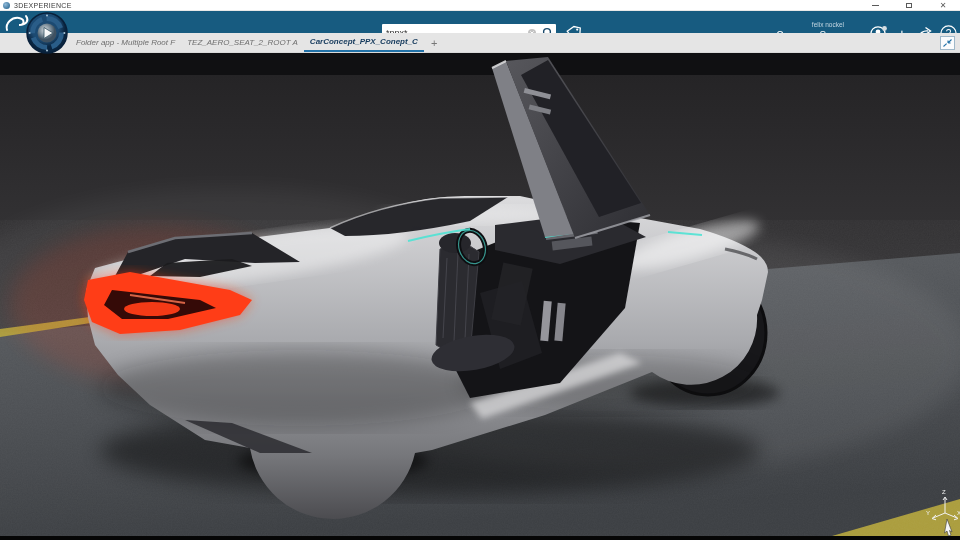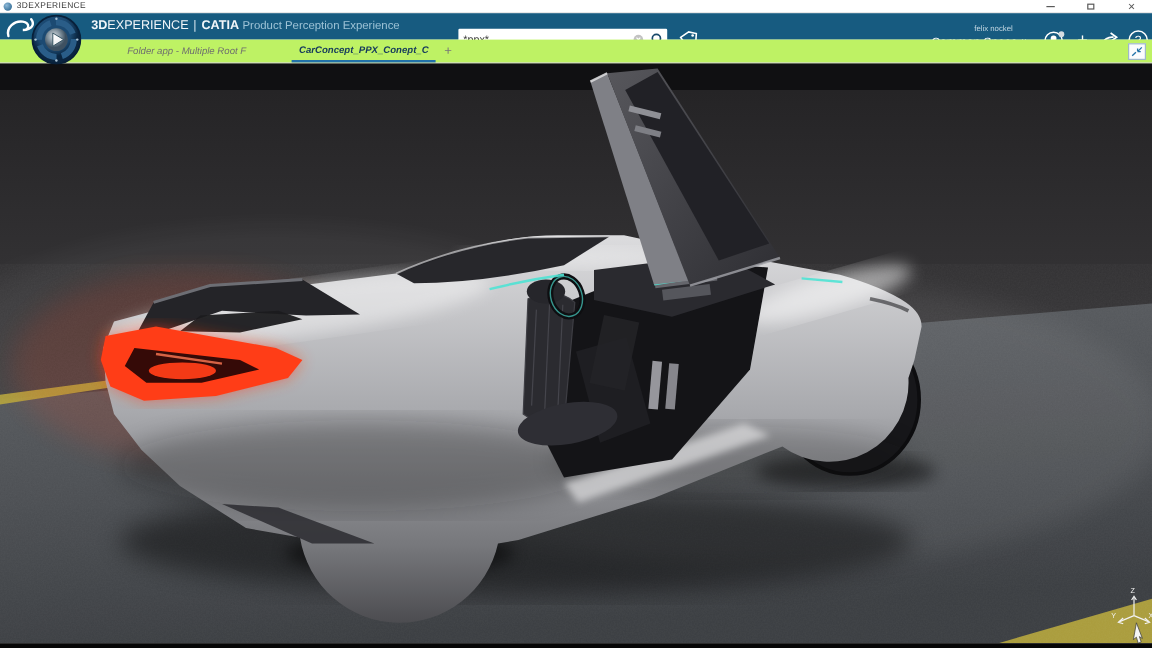--- a/index.html
+++ b/index.html
@@ -38,26 +38,26 @@
   .user-name { position:absolute; right:116px; top:10px; font-size:6.5px; color:#c3d7e2; }
   .space-sel { position:absolute; right:104px; top:19px; font-size:10px; color:#ffffff; white-space:nowrap; }
   .space-sel .caret { font-size:7px; position:relative; top:-1px; margin-left:3px; color:#dce9f1; }
   .appbar-icn { position:absolute; top:12px; width:20px; height:20px; display:flex; align-items:center; justify-content:center; }
   .icn-avatar { right:72px; }
   .icn-plus   { right:48px; font-size:15px; font-weight:400; color:#fff; line-height:1; }
   .icn-share  { right:25px; }
   .icn-help   { right:2px; }
 
   
-  .tabbar { position:absolute; left:0; top:33px; width:960px; height:20px; background:#bef264;
+  .tabbar { position:absolute; left:0; top:33px; width:960px; height:20px; background:#e5e5e5;
             border-bottom:1px solid #d9d9d9; display:flex; align-items:stretch;
-            padding-left:100px; }
+            padding-left:70px; }
   .tab { display:flex; align-items:center; padding:0 6px; font-size:8px; font-style:italic;
          color:#6e6e6e; white-space:nowrap; }
-  .tab.active { color:#14395c; font-weight:bold; border-bottom:2px solid #2272a8;margin-left:32px; }
+  .tab.active { color:#14395c; font-weight:bold; border-bottom:2px solid #2272a8; }
   .tab-add { display:flex; align-items:center; padding:0 7px; font-size:11px; font-style:normal; color:#777; }
   .tab-collapse { position:absolute; right:5px; top:3px; width:15px; height:14px;
                   border:1px solid #9fb8c9; background:#fbfcfd; display:flex; align-items:center; justify-content:center; }
 
   
   .compass { position:absolute; left:26px; top:12px; width:42px; height:42px; z-index:5; }
   .logo3ds { position:absolute; left:4px; top:14px; width:26px; height:18px; z-index:4; }
 
   
   .viewport { position:absolute; left:0; top:53px; width:960px; height:483px; background:#2c2b2d; }
@@ -77,24 +77,20 @@
           <span class="win-min-glyph"></span>
         </span>
       <span class="win-btn">
           <span class="win-max-glyph"></span>
         </span>
       <span class="win-btn">✕</span>
     </div>
   </div>
 
   <div class="appbar">
-    <div class="brand">
-      <b>3D</b><span>EXPERIENCE</span><span class="pipe">|</span><b>CATIA</b>
-      <span class="subtitle">Product Perception Experience</span>
-    </div>
 
     <div class="searchbox">
       <input value="*ppx*" style="">
       <span class="search-clear">
         <svg width="10" height="10" viewBox="0 0 10 10">
             <circle cx="5" cy="5" r="4" fill="#c2c2c2"></circle>
             <path d="M3.4 3.4 L6.6 6.6 M6.6 3.4 L3.4 6.6" stroke="#fff" stroke-width="1"></path>
           </svg>
       </span>
       <span class="search-mag">
@@ -161,20 +157,21 @@
         <circle cx="21" cy="38.4" r="1" fill="#a9c2d4"></circle>
       <circle cx="3.6" cy="21" r="1" fill="#a9c2d4"></circle>
         <circle cx="38.4" cy="21" r="1" fill="#a9c2d4"></circle>
       <circle cx="21" cy="21" r="9.5" fill="url(#compCenter)"></circle>
       <path d="M18 15.5 L18 26.5 L27 21 Z" fill="rgba(255,255,255,0.9)" stroke="#33505f" stroke-width="0.8"></path>
     </svg>
   </span>
 
   <div class="tabbar">
     <span class="tab">Folder app - Multiple Root F</span>
+    <span class="tab">TEZ_AERO_SEAT_2_ROOT A</span>
     <span class="tab active">CarConcept_PPX_Conept_C</span>
     <span class="tab-add">+</span>
     <span class="tab-collapse">
       <svg width="11" height="10" viewBox="0 0 11 10">
         <path d="M9.5 1.5 L6 5 M6 5 L6 2.4 M6 5 L8.6 5" stroke="#2272a8" stroke-width="1.1" fill="none"></path>
         <path d="M1.5 8.5 L4.6 5.6" stroke="#2272a8" stroke-width="1.1" fill="none"></path>
       </svg>
     </span>
   </div>
 

